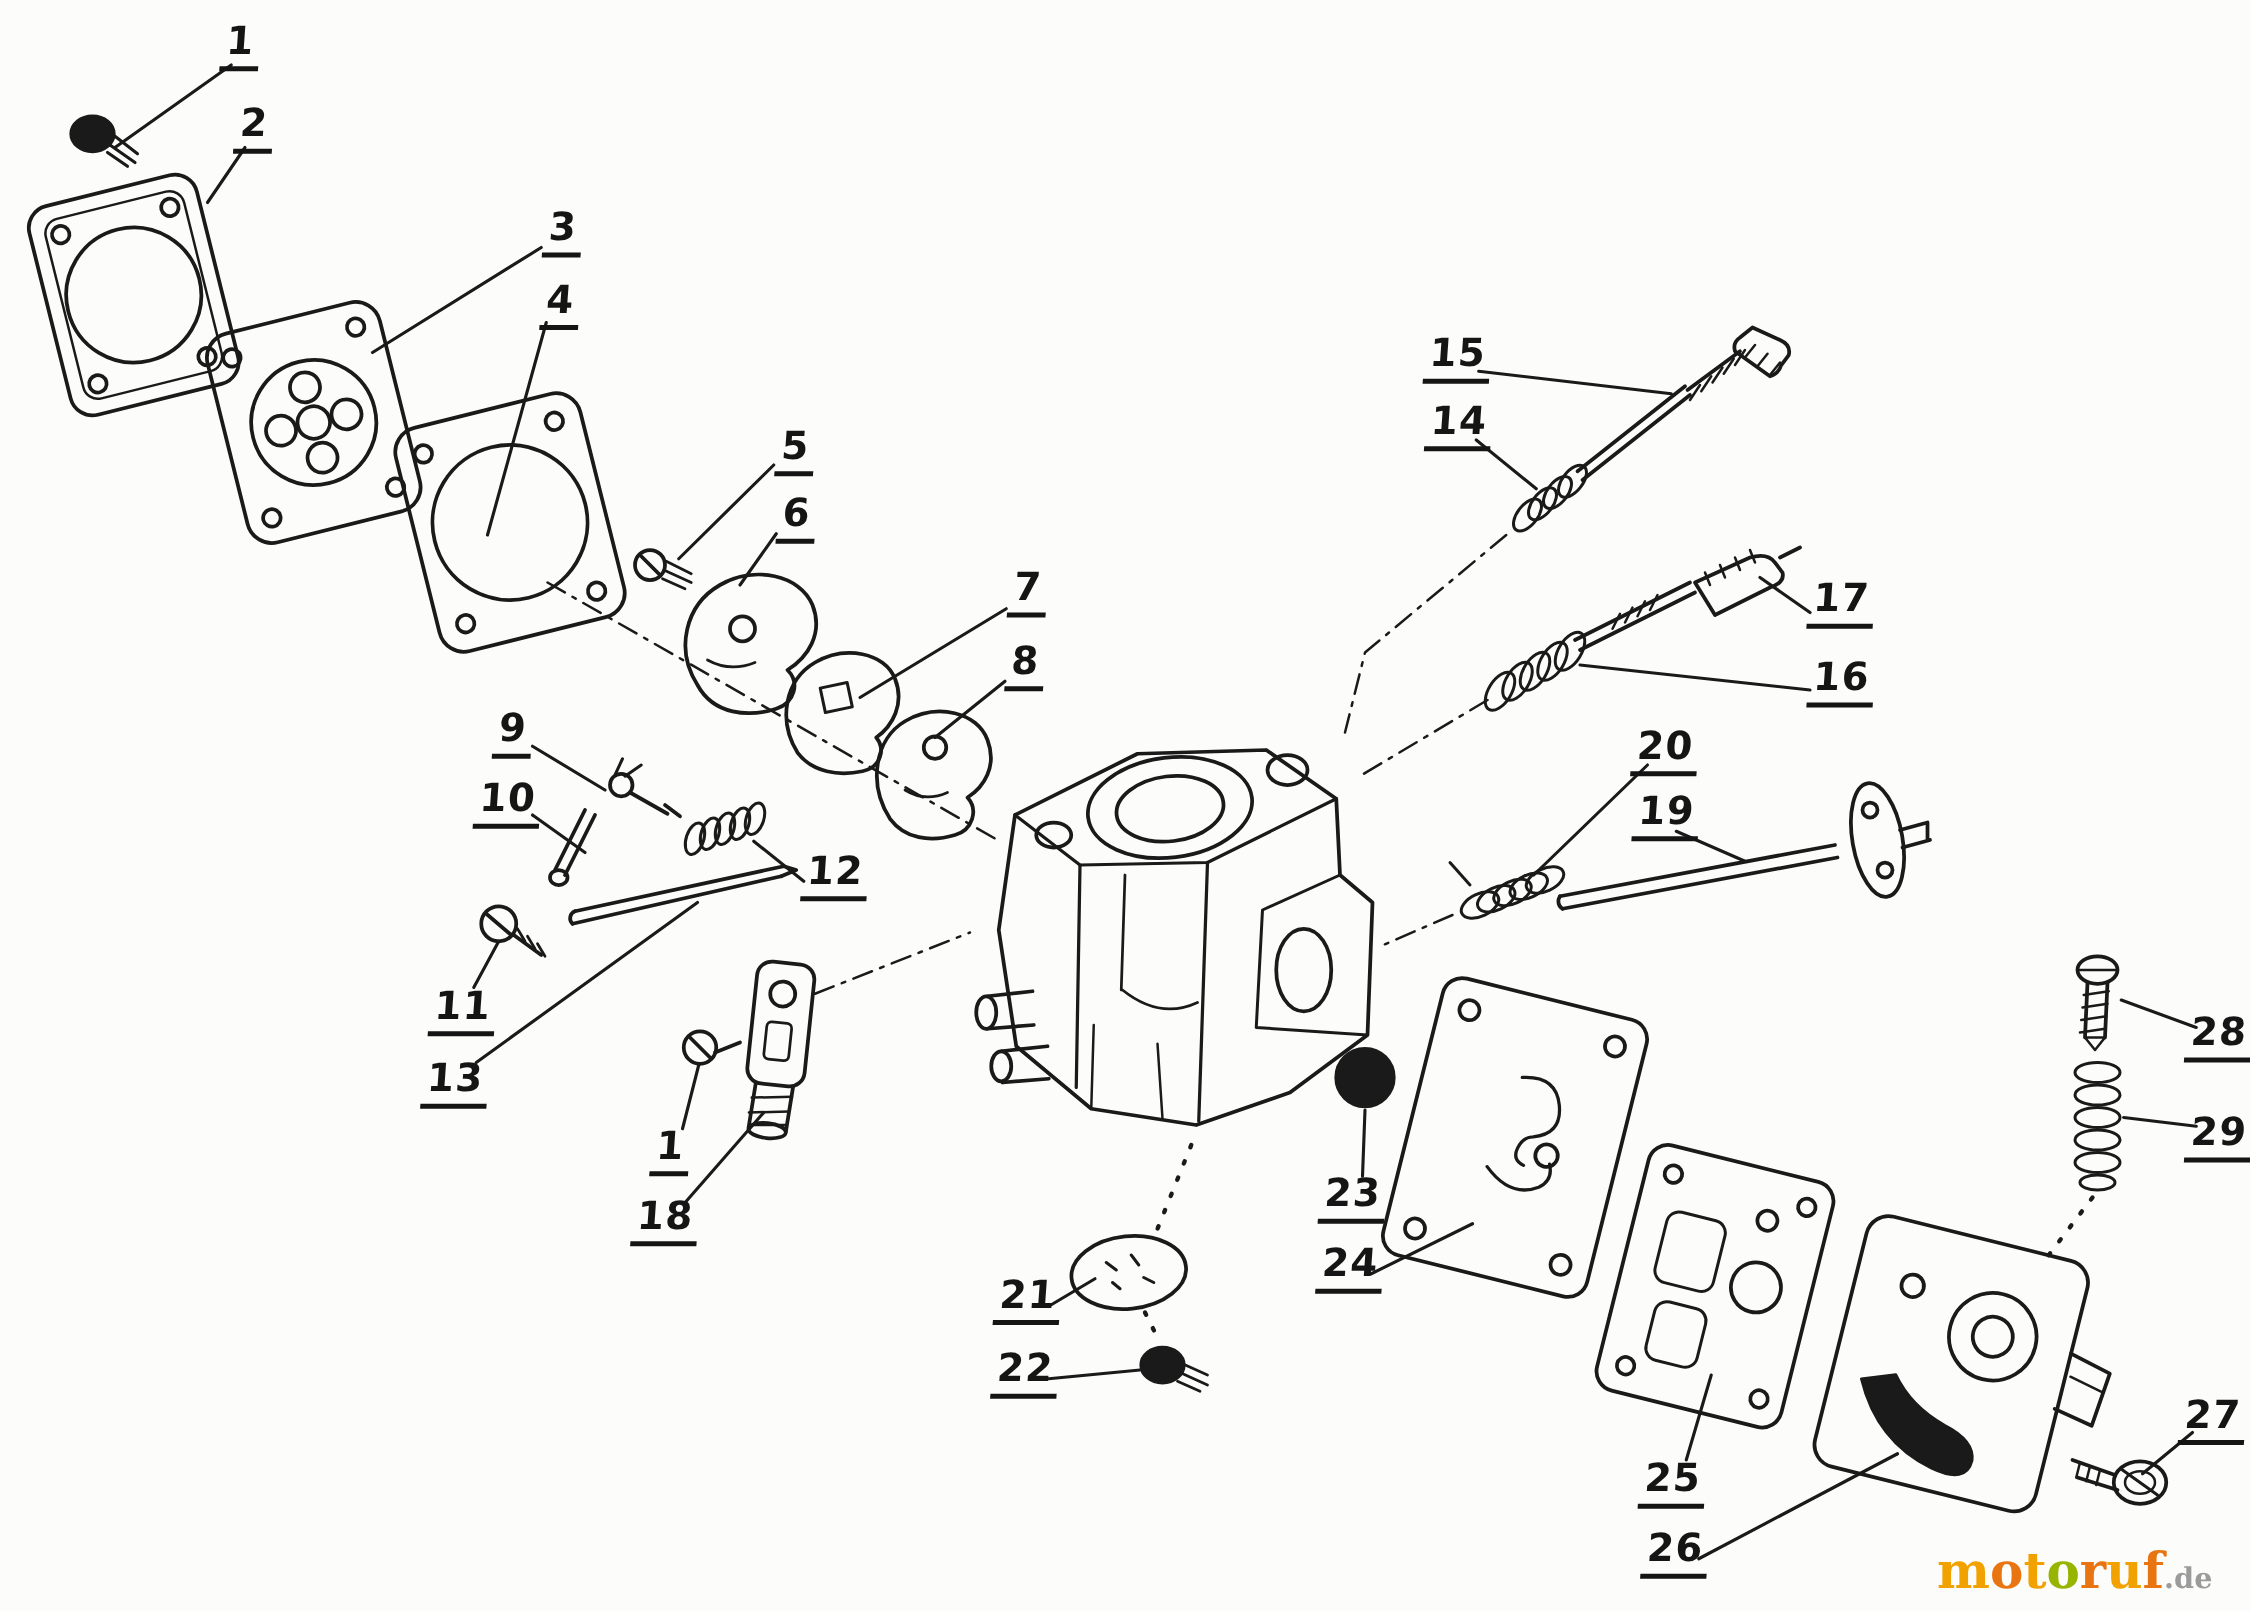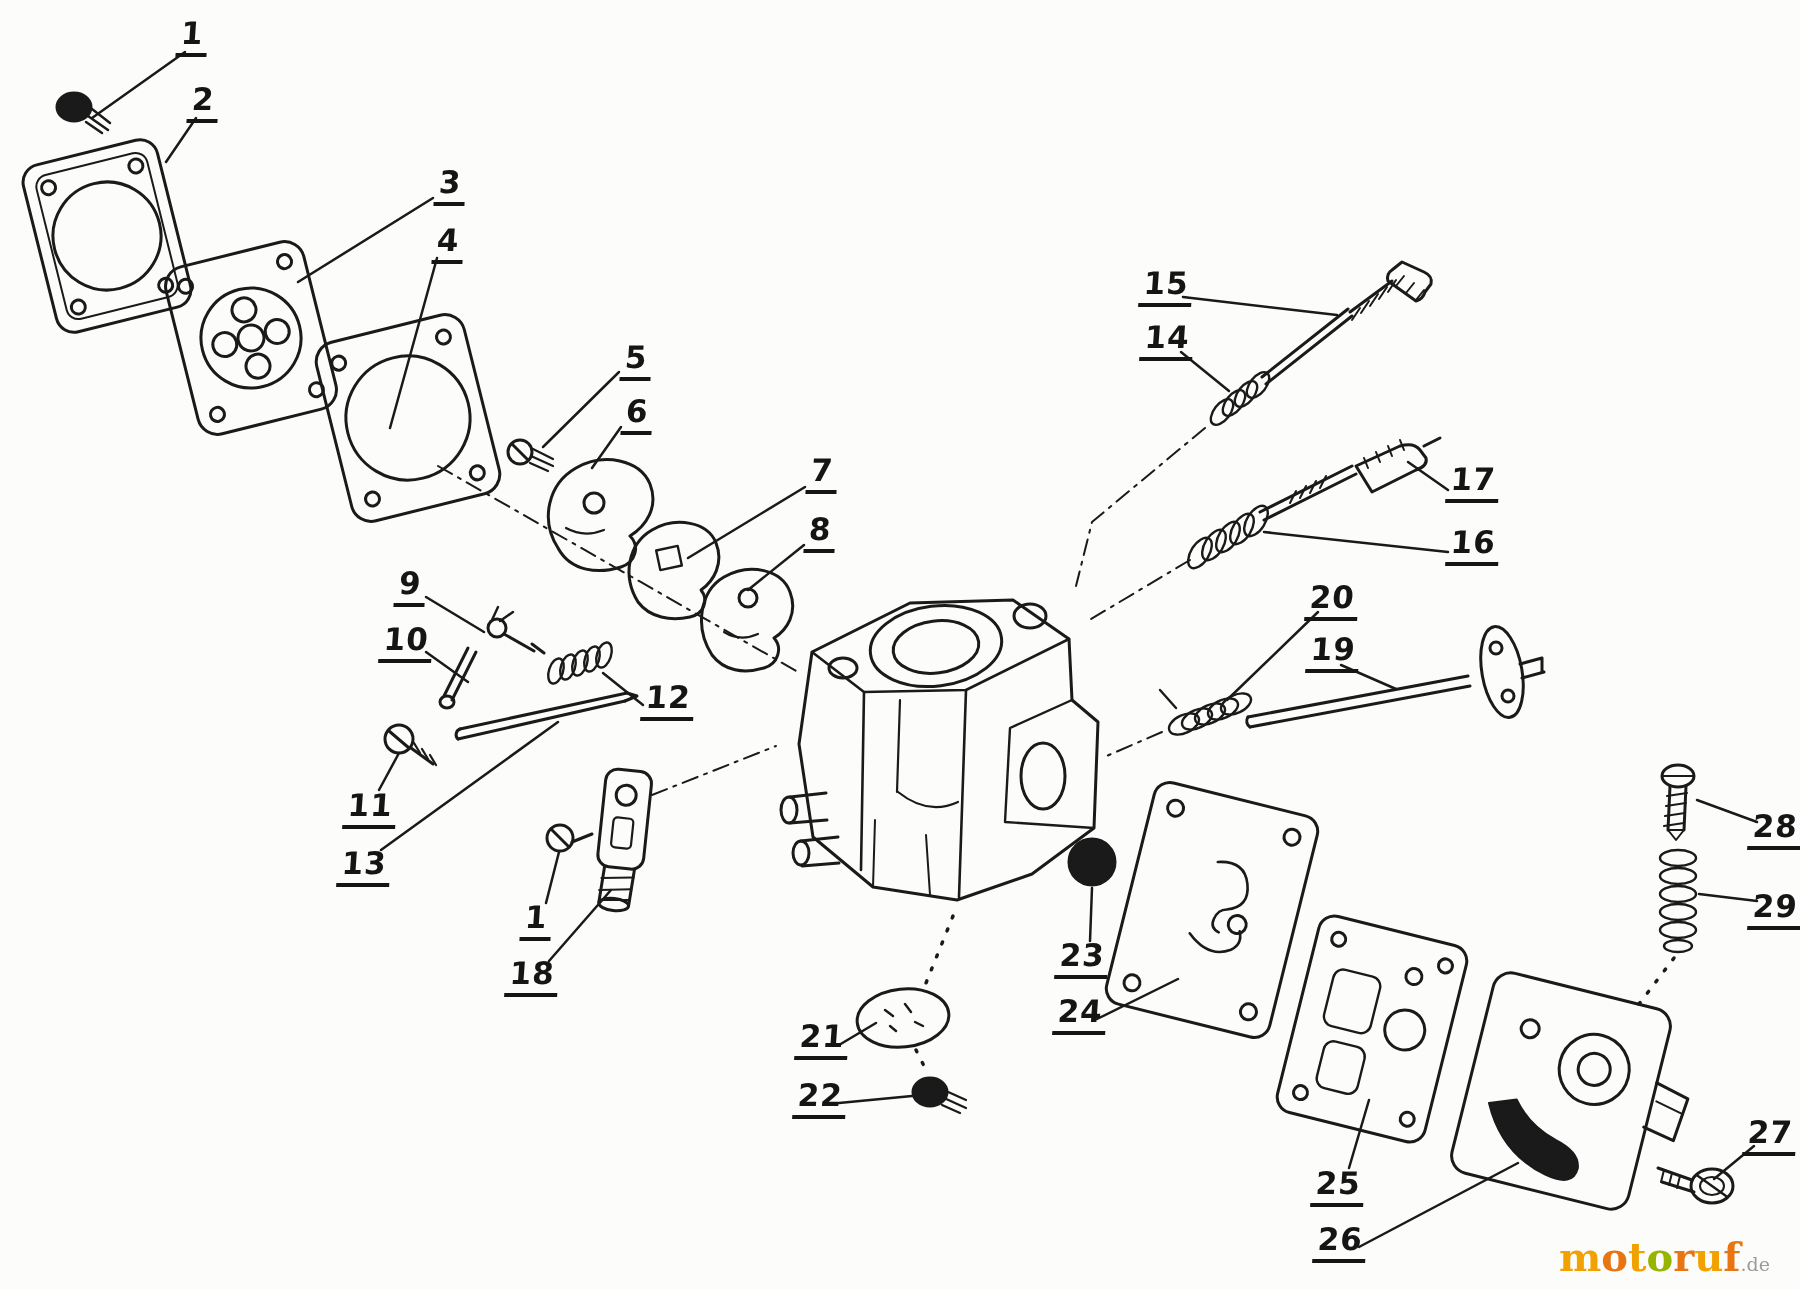--- a/index.html
+++ b/index.html
@@ -30,22 +30,22 @@
     position: absolute;
     right: 30px;
     bottom: 12px;
     font-family: "DejaVu Serif", serif;
     font-weight: bold;
     font-size: 40px;
     line-height: 1;
     user-select: none;
   }
   .watermark .wm-tld {
-    font-size: 19px;
-    font-weight: normal;
+    font-size: 23px;
+    font-weight: bold;
     vertical-align: baseline;
     margin-top: 24px;
   }
 </style>
 </head>
 <body>
 
 <div class="stage">
 
   <svg class="art" width="1800" height="1289" viewBox="0 0 1800 1289">

